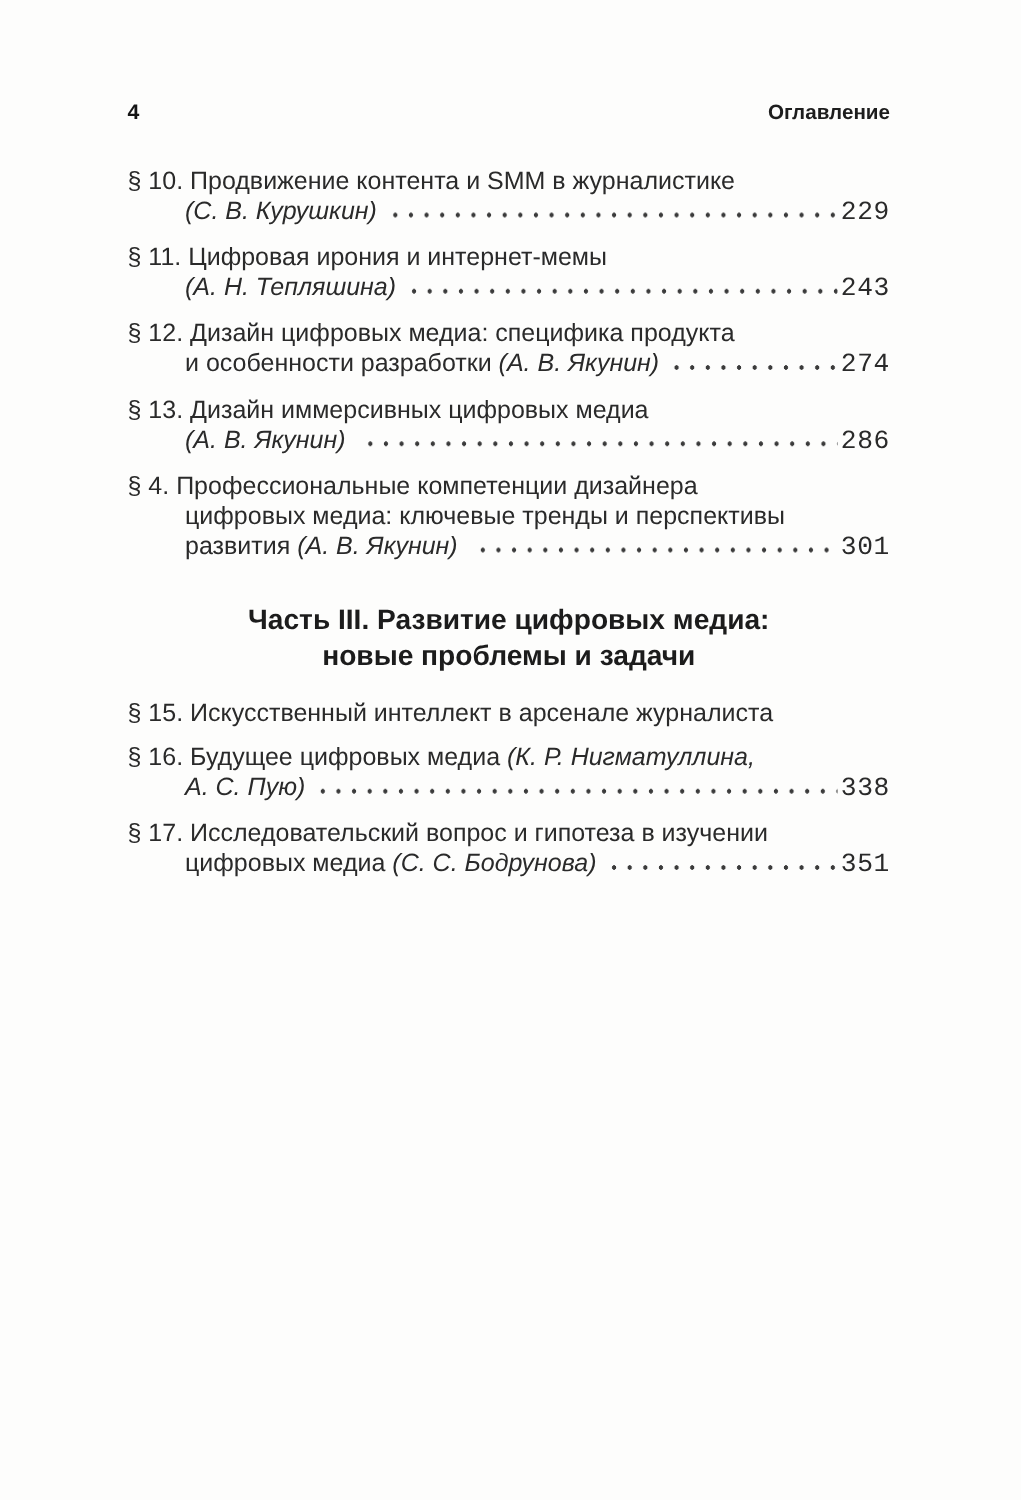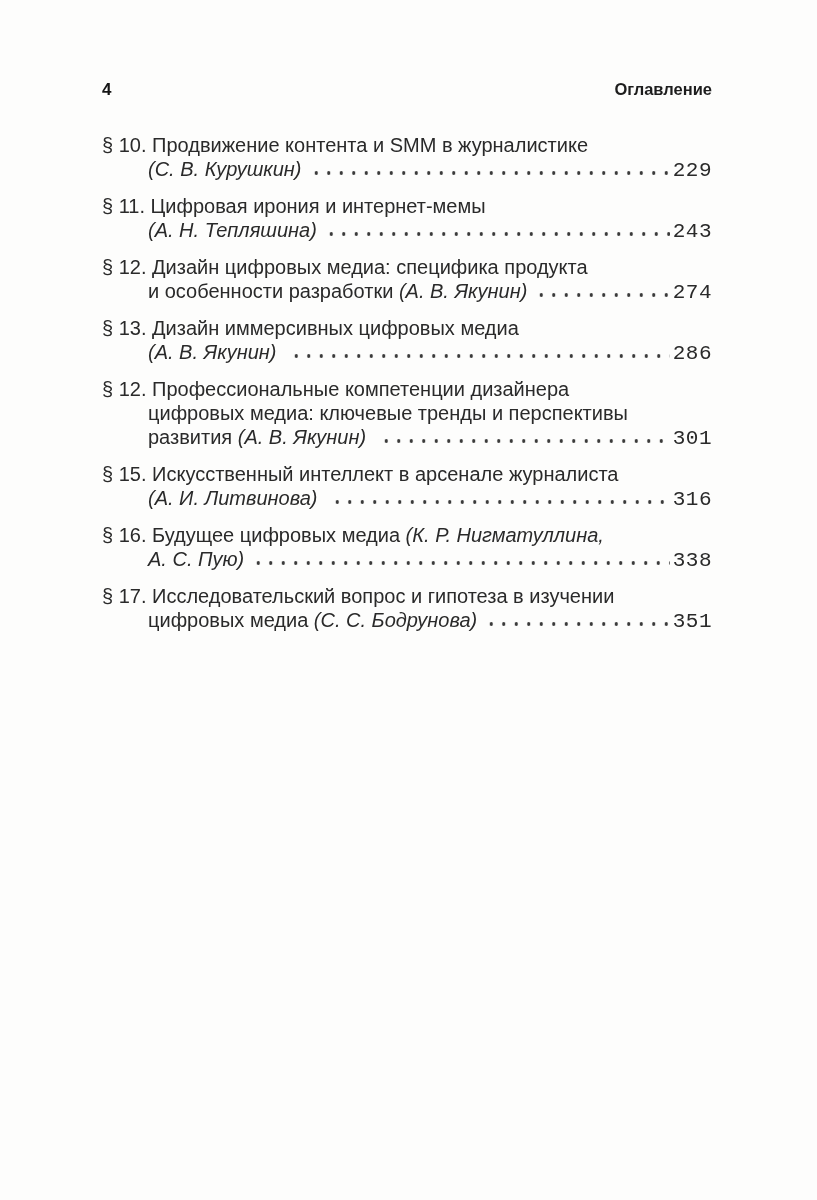--- a/index.html
+++ b/index.html
@@ -105,43 +105,39 @@
           <span class="txt"><span>§ 13. Дизайн иммерсивных цифровых медиа</span></span>
         </div>
         <div class="line cont">
           <span class="txt"><span class="it">(А. В. Якунин) </span></span>
           <span class="leader"></span>
           <span class="pg">286</span>
         </div>
       </div>
       <div class="entry">
         <div class="line">
-          <span class="txt"><span>§ 12. Профессиональные компетенции дизайнера</span></span>
+          <span class="txt"><span>§ 4. Профессиональные компетенции дизайнера</span></span>
         </div>
         <div class="line cont">
           <span class="txt"><span>цифровых медиа: ключевые тренды и перспективы</span></span>
         </div>
         <div class="line cont">
           <span class="txt"><span>развития </span><span class="it">(А. В. Якунин) </span></span>
           <span class="leader"></span>
           <span class="pg">301</span>
         </div>
       </div>
     </div>
 
+  <h2 class="part-heading"><span>Часть III. Развитие цифровых медиа:</span><br><span>новые проблемы и задачи</span></h2>
 
   <div class="toc">
       <div class="entry">
         <div class="line">
           <span class="txt"><span>§ 15. Искусственный интеллект в арсенале журналиста</span></span>
-        </div>
-        <div class="line cont">
-          <span class="txt"><span class="it">(А. И. Литвинова) </span></span>
-          <span class="leader"></span>
-          <span class="pg">316</span>
         </div>
       </div>
       <div class="entry">
         <div class="line">
           <span class="txt"><span>§ 16. Будущее цифровых медиа </span><span class="it">(К. Р. Нигматуллина,</span></span>
         </div>
         <div class="line cont">
           <span class="txt"><span class="it">А. С. Пую)</span></span>
           <span class="leader"></span>
           <span class="pg">338</span>

